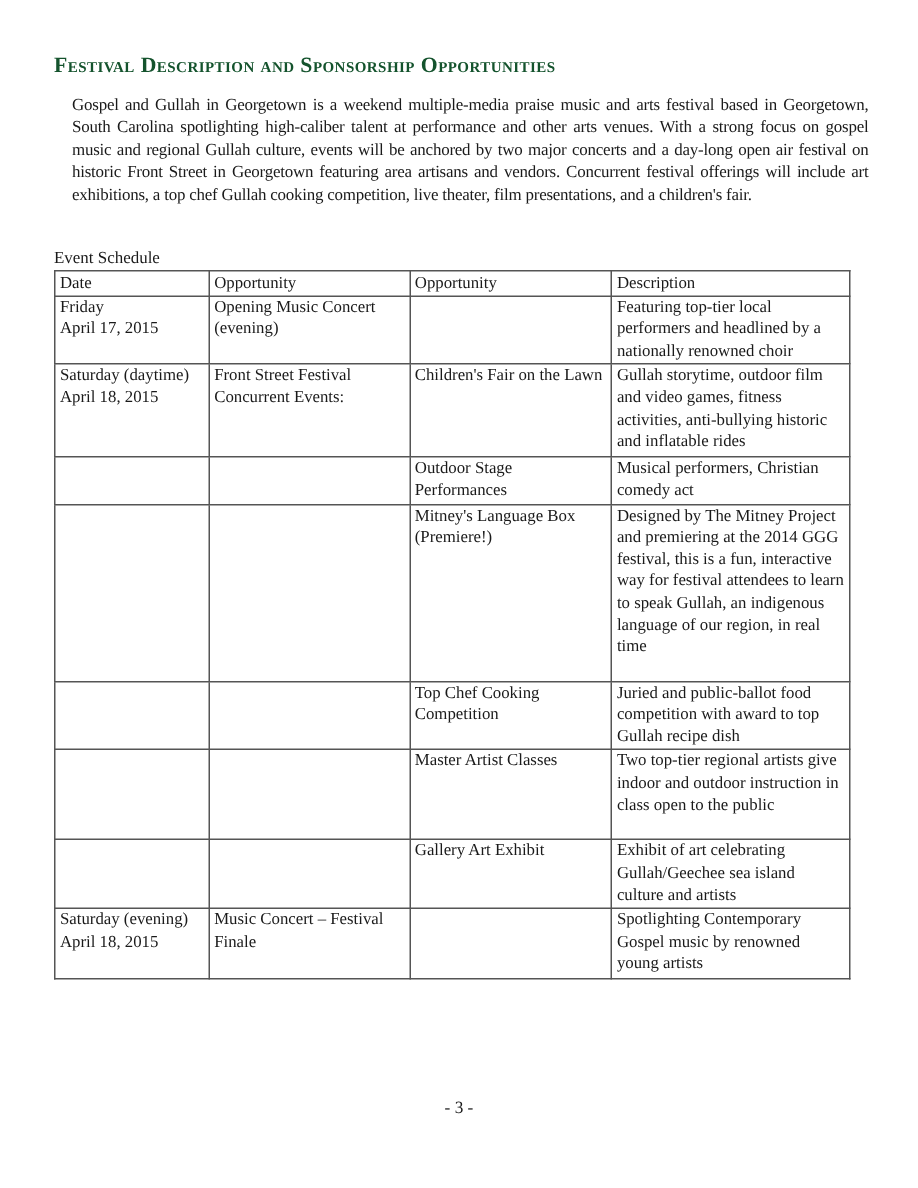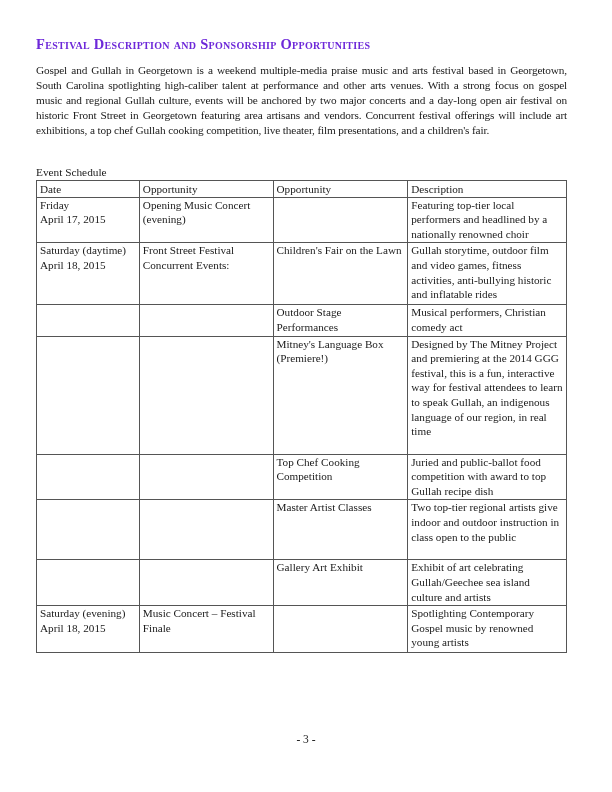--- a/index.html
+++ b/index.html
@@ -3,24 +3,24 @@
 <meta charset="utf-8">
 <style>
   html, body { margin: 0; padding: 0; background: #ffffff; }
   body {
     width: 612px; height: 792px; position: relative; overflow: hidden;
     font-family: "Liberation Serif", "DejaVu Serif", serif; color: #1a1a1a;
   }
   .heading {
     position: absolute; left: 36px; top: 36px;
     font-size: 14.5px; font-weight: bold; font-variant: small-caps;
-    letter-spacing: 0.3px; color: #6d28d9;
+    letter-spacing: 0.3px; color: #14532d;
   }
   .intro {
-    position: absolute; left: 36px; top: 63px; width: 531px;
+    position: absolute; left: 48px; top: 63px; width: 531px;
     font-size: 11.3px; line-height: 15px; text-align: justify;
     letter-spacing: -0.15px;
   }
   .sched-label {
     position: absolute; left: 36px; top: 166px;
     font-size: 11.3px;
     text-align: right;
   }
   table.schedule {
     position: absolute; left: 36px; top: 180px; width: 531px;

